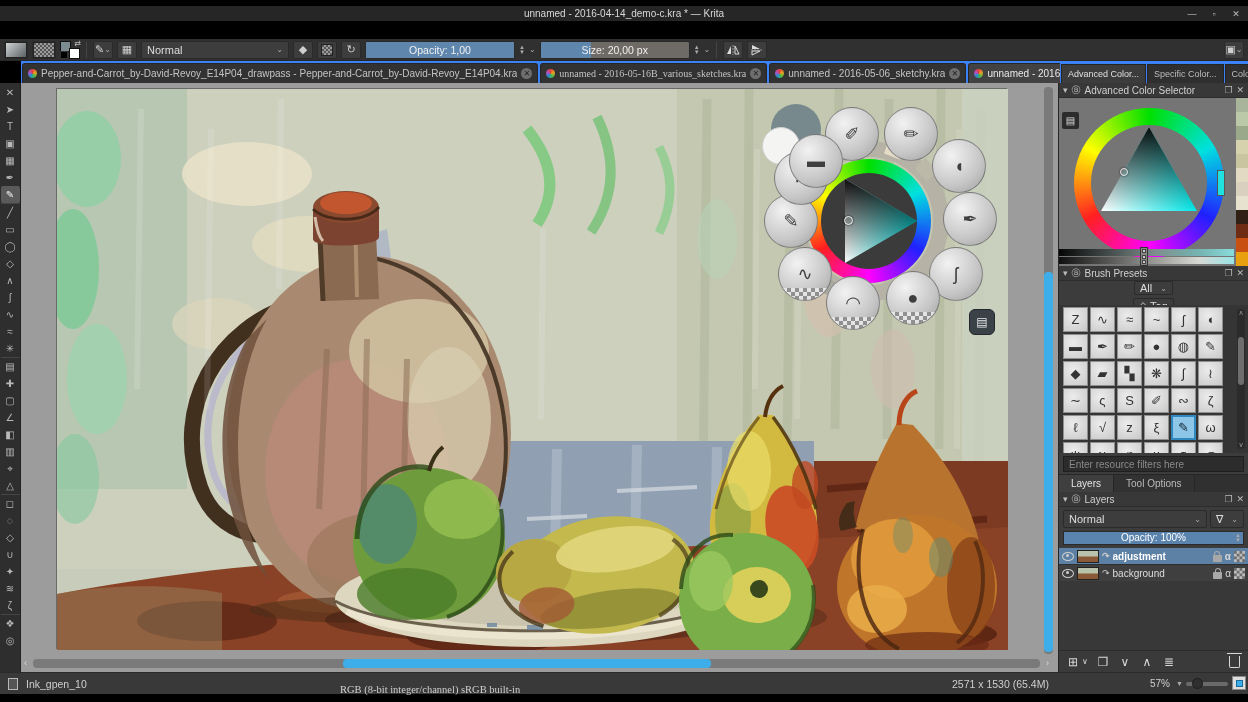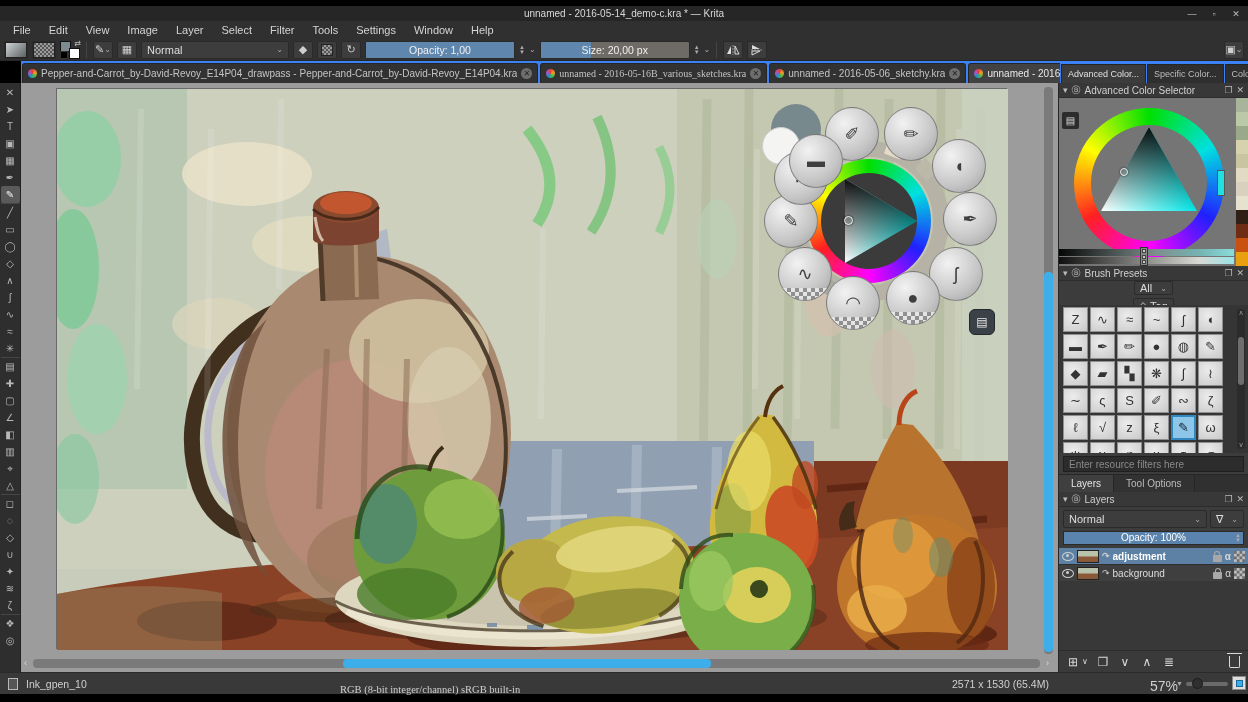--- a/index.html
+++ b/index.html
@@ -176,56 +176,43 @@
   .ly-btn { color:#d8d8d8; font-size:12px; display:flex; align-items:center; justify-content:center; min-width:16px;}
   .icon-trash { width:11px; height:12px; border:1.5px solid #d8d8d8; border-top:none; border-radius:0 0 2px 2px; position:relative;}
   .icon-trash::before { content:""; position:absolute; left:-3px; right:-3px; top:-3px; height:1.5px; background:#d8d8d8; }
 
   
   .statusbar { position:absolute; top:672px; left:0; right:0; height:22px; background:#393939; border-top:1px solid #2a2a2a; }
   .sb-docicon { position:absolute; left:8px; top:5px; width:10px; height:12px; border:1.5px solid #b8b8b8; background:#555;}
   .sb-brush { position:absolute; left:26px; top:5px; font-size:10.5px; color:#cfcfcf; }
   .sb-profile { position:absolute; left:340px; top:11px; font-size:10.5px; color:#cfcfcf;font-family:Liberation Serif, serif; }
   .sb-size { position:absolute; left:952px; top:5px; font-size:10.5px; color:#cfcfcf; }
-  .sb-zoomlab { position:absolute; left:1150px; top:5px; font-size:14px; color:#cfcfcf; }
+  .sb-zoomlab { position:absolute; left:1150px; top:5px; font-size:10px; color:#cfcfcf; }
   .sb-zoomcaret { position:absolute; left:1176px; top:7px; font-size:7px; color:#aaa; }
   .sb-slider { position:absolute; left:1186px; top:9px; width:42px; height:4px; background:#6a6a6a; border-radius:2px; }
   .sb-slider .knob { position:absolute; left:6px; top:-4px; width:11px; height:11px; border-radius:50%; background:#2f2f2f;
       border:1px solid #1c1c1c; }
   .sb-canvasonly { position:absolute; left:1232px; top:3px; width:14px; height:14px; background:#dedede; border:1px solid #888;
       display:flex; align-items:center; justify-content:center; }
   .sb-canvasonly i { width:7px; height:7px; background:#3daee9; border:1px solid #1a6a9a; display:block; }
 </style>
 </head>
 <body>
 
 <div id="app">
 
   <div class="titlebar">
-    <span class="title">unnamed - 2016-05-14_demo-c.kra * — Krita</span>
+    <span class="title">unnamed - 2016-04-14_demo-c.kra * — Krita</span>
     <span class="win-btns" id="win-btns">
         <div class="win-btn">—</div>
         <div class="win-btn">▫</div>
         <div class="win-btn">✕</div>
       </span>
   </div>
 
-  <div class="menubar" id="menubar">
-      <div class="menu-item">File</div>
-      <div class="menu-item">Edit</div>
-      <div class="menu-item">View</div>
-      <div class="menu-item">Image</div>
-      <div class="menu-item">Layer</div>
-      <div class="menu-item">Select</div>
-      <div class="menu-item">Filter</div>
-      <div class="menu-item">Tools</div>
-      <div class="menu-item">Settings</div>
-      <div class="menu-item">Window</div>
-      <div class="menu-item">Help</div>
-    </div>
 
   <div class="toolbar">
     <div class="tb-btn">
         <span class="tb-swatch-grad"></span>
       </div>
     <div class="tb-btn">
         <span class="tb-swatch-pat"></span>
       </div>
     <div class="fgbg">
       <span class="fg"></span>

